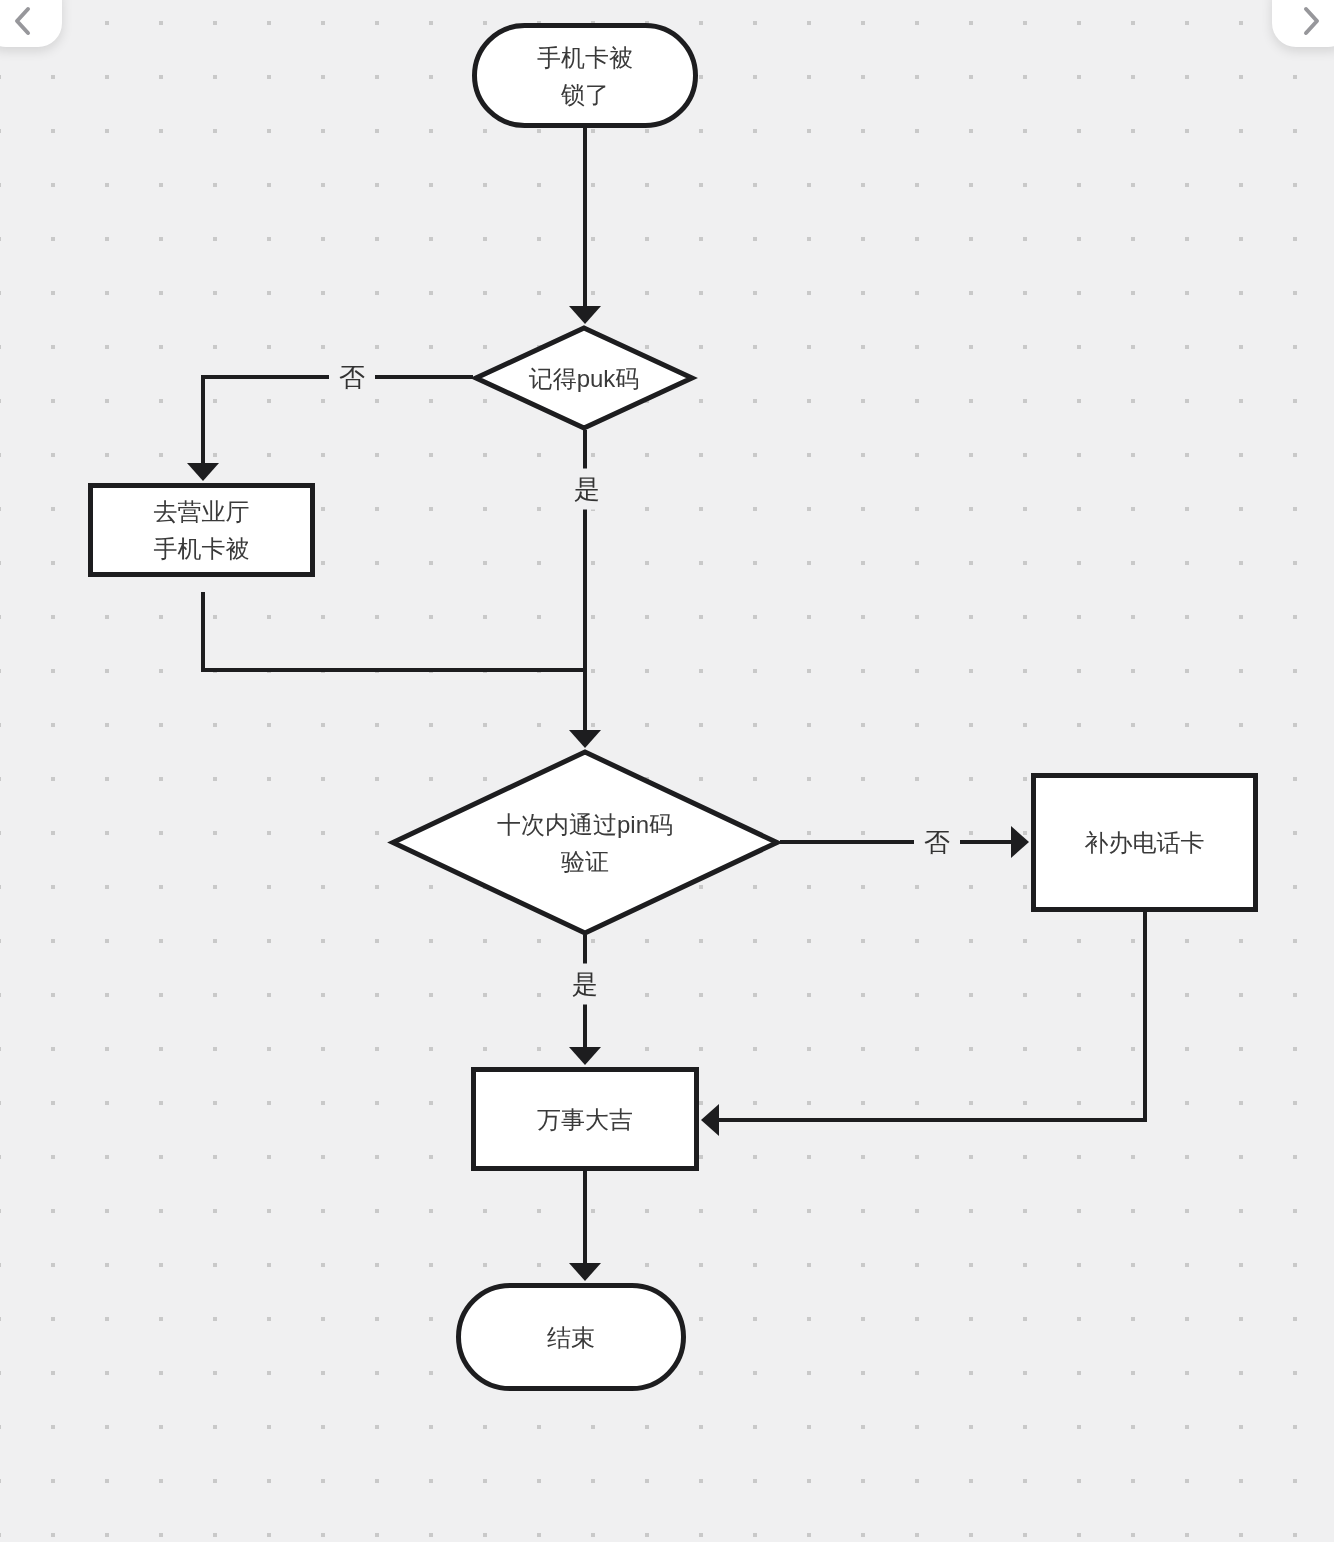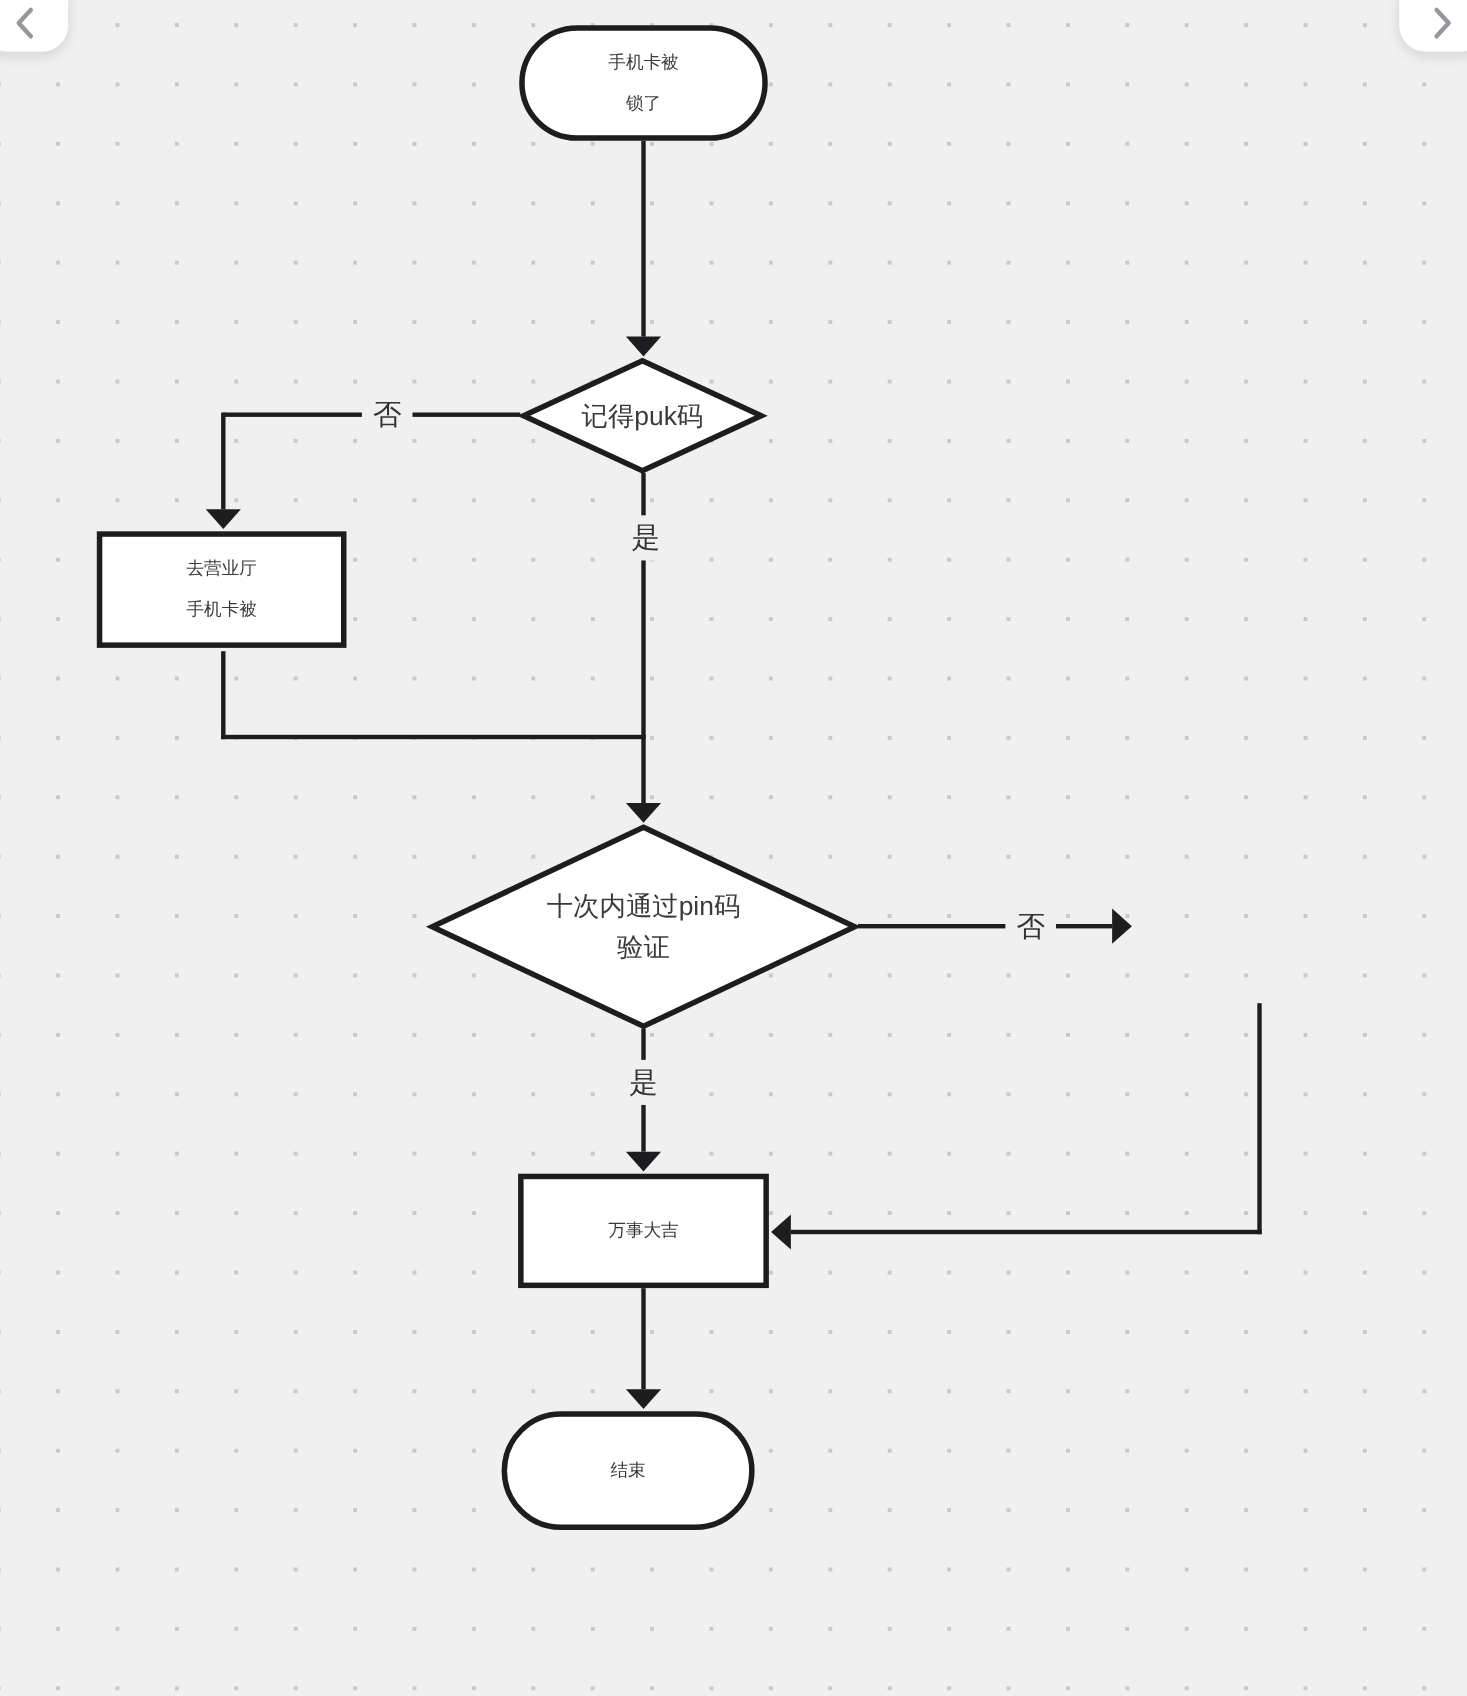--- a/index.html
+++ b/index.html
@@ -23,21 +23,21 @@
   .arrow-down  { border-left: 16px solid transparent; border-right: 16px solid transparent; border-top: 18px solid #1d1d1f; }
   .arrow-right { border-top: 16px solid transparent; border-bottom: 16px solid transparent; border-left: 18px solid #1d1d1f; }
   .arrow-left  { border-top: 16px solid transparent; border-bottom: 16px solid transparent; border-right: 18px solid #1d1d1f; }
   
   .node {
     position: absolute;
     box-sizing: border-box;
     background: #ffffff;
     border: 5px solid #1d1d1f;
     color: #3a3a3a;
-    font-size: 16px;
+    font-size: 24px;
     line-height: 37px;
     display: flex;
     flex-direction: column;
     align-items: center;
     justify-content: center;
     text-align: center;
   }
   .stadium { border-radius: 54px; }
   .diamond { position: absolute; }
   .diamond svg { display: block; overflow: visible; }
@@ -116,35 +116,38 @@
 
   <div class="diamond z-node" style="left:473px; top:325px; width:222px; height:106px;">
     <svg width="222" height="106" viewBox="0 0 222 106">
       <polygon points="111,3 219,53 111,103 3,53" fill="#ffffff" stroke="#1d1d1f" stroke-width="5"></polygon>
     </svg>
     <div class="dtext">
       <div>记得puk码</div>
     </div>
   </div>
 
-  <div class="node z-node" style="left:88px; top:483px; width:227px; height:106px;">
+  <div class="node z-node" style="left:88px; top:483px; width:227px; height:94px;">
     <div>去营业厅</div>
     <div>手机卡被</div>
   </div>
 
   <div class="diamond z-node" style="left:390px; top:749px; width:390px; height:187px;">
     <svg width="390" height="187" viewBox="0 0 390 187">
       <polygon points="195,3 387,93.5 195,184 3,93.5" fill="#ffffff" stroke="#1d1d1f" stroke-width="5"></polygon>
     </svg>
     <div class="dtext">
       <div>十次内通过pin码</div>
       <div>验证</div>
     </div>
   </div>
 
+  <div class="node z-node" style="left:1031px; top:773px; width:227px; height:139px;">
+    <div>补办电话卡</div>
+  </div>
 
   <div class="node z-node" style="left:471px; top:1067px; width:228px; height:104px;">
     <div>万事大吉</div>
   </div>
 
   <div class="node stadium z-node" style="left:456px; top:1283px; width:230px; height:108px;">
     <div>结束</div>
   </div>
 
   <div class="nav-btn" id="nav-prev">

